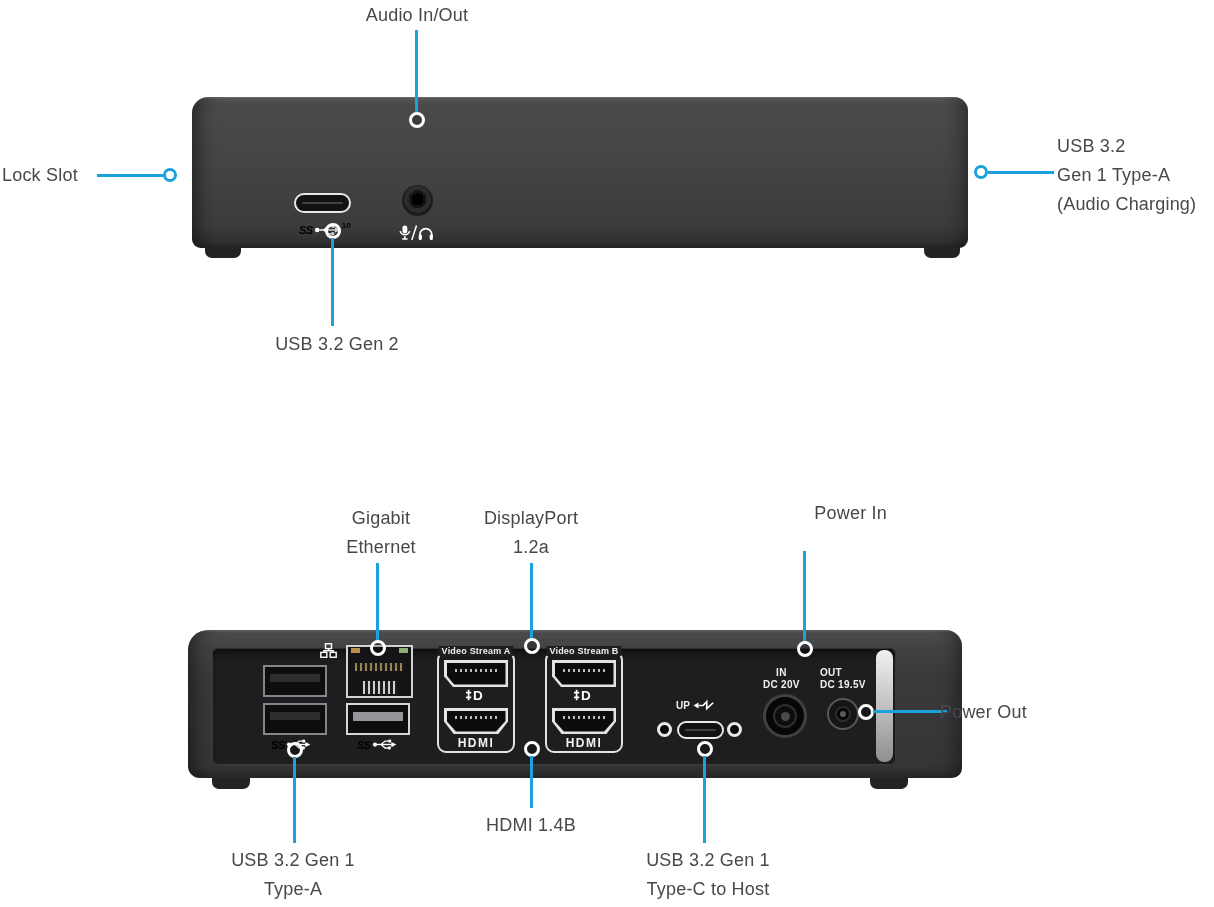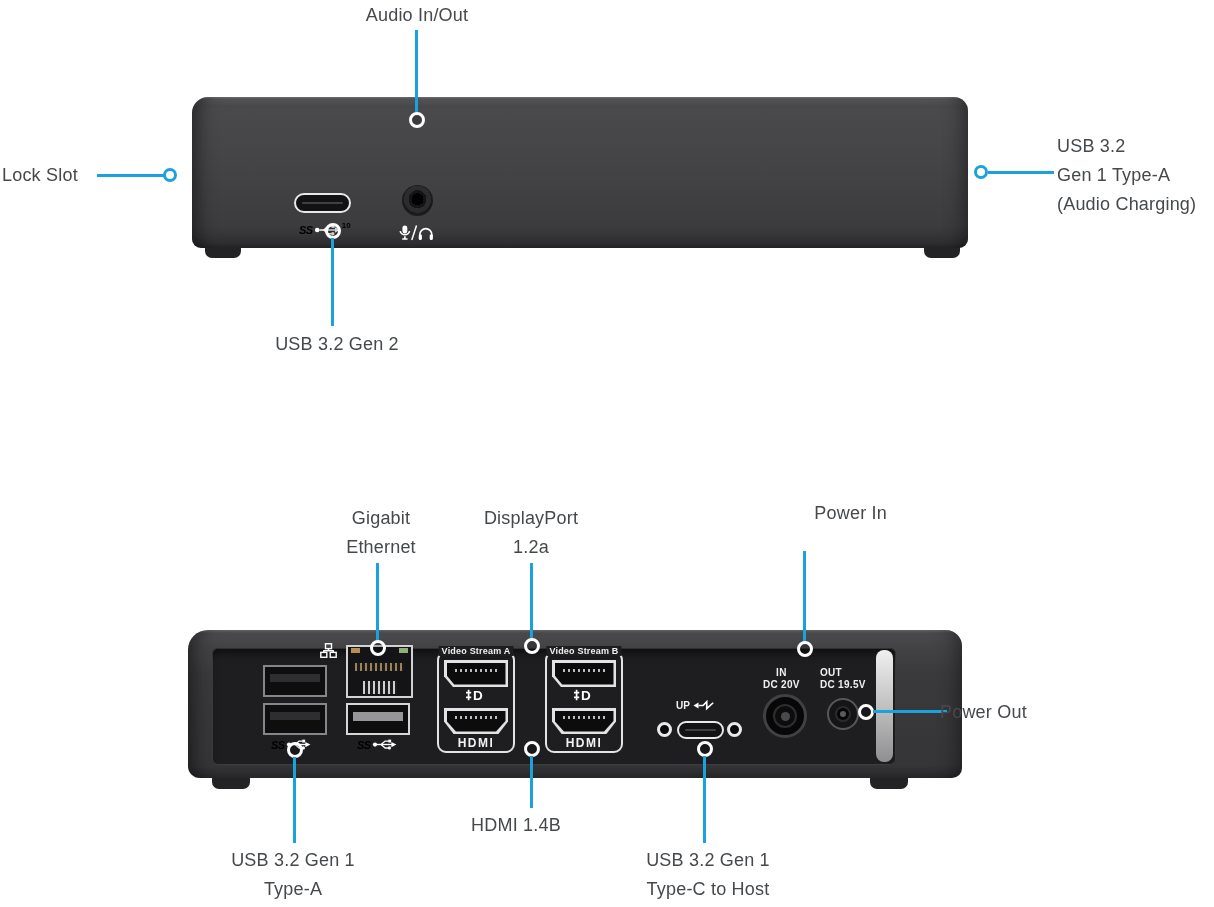--- a/index.html
+++ b/index.html
@@ -257,21 +257,21 @@
     <div class="lbl c" style="left:727px;top:499px;width:160px;text-align:right;">Power In</div>
     <div class="lead" style="left:803px;top:551px;width:3px;height:92px;"></div>
     <div class="mark-d" style="left:797px;top:641px;"></div>
 
     <div class="mark-d" style="left:858px;top:704px;"></div>
     <div class="lead" style="left:873px;top:710px;width:74px;height:3px;"></div>
     <div class="lbl" style="left:940px;top:698px;white-space:nowrap;">Power Out</div>
 
     <div class="mark-d" style="left:524px;top:741px;"></div>
     <div class="lead" style="left:530px;top:756px;width:3px;height:52px;"></div>
-    <div class="lbl c" style="left:436px;top:811px;width:160px;">HDMI 1.4B</div>
+    <div class="lbl c" style="left:451px;top:811px;width:160px;">HDMI 1.4B</div>
 
     <div class="mark-d" style="left:287px;top:742px;"></div>
     <div class="lead" style="left:293px;top:757px;width:3px;height:86px;"></div>
     <div class="lbl c" style="left:193px;top:846px;width:200px;">
       <span>USB 3.2 Gen 1</span>
       <span>Type-A</span>
     </div>
 
     <div class="mark-d" style="left:697px;top:741px;"></div>
     <div class="lead" style="left:703px;top:756px;width:3px;height:87px;"></div>

